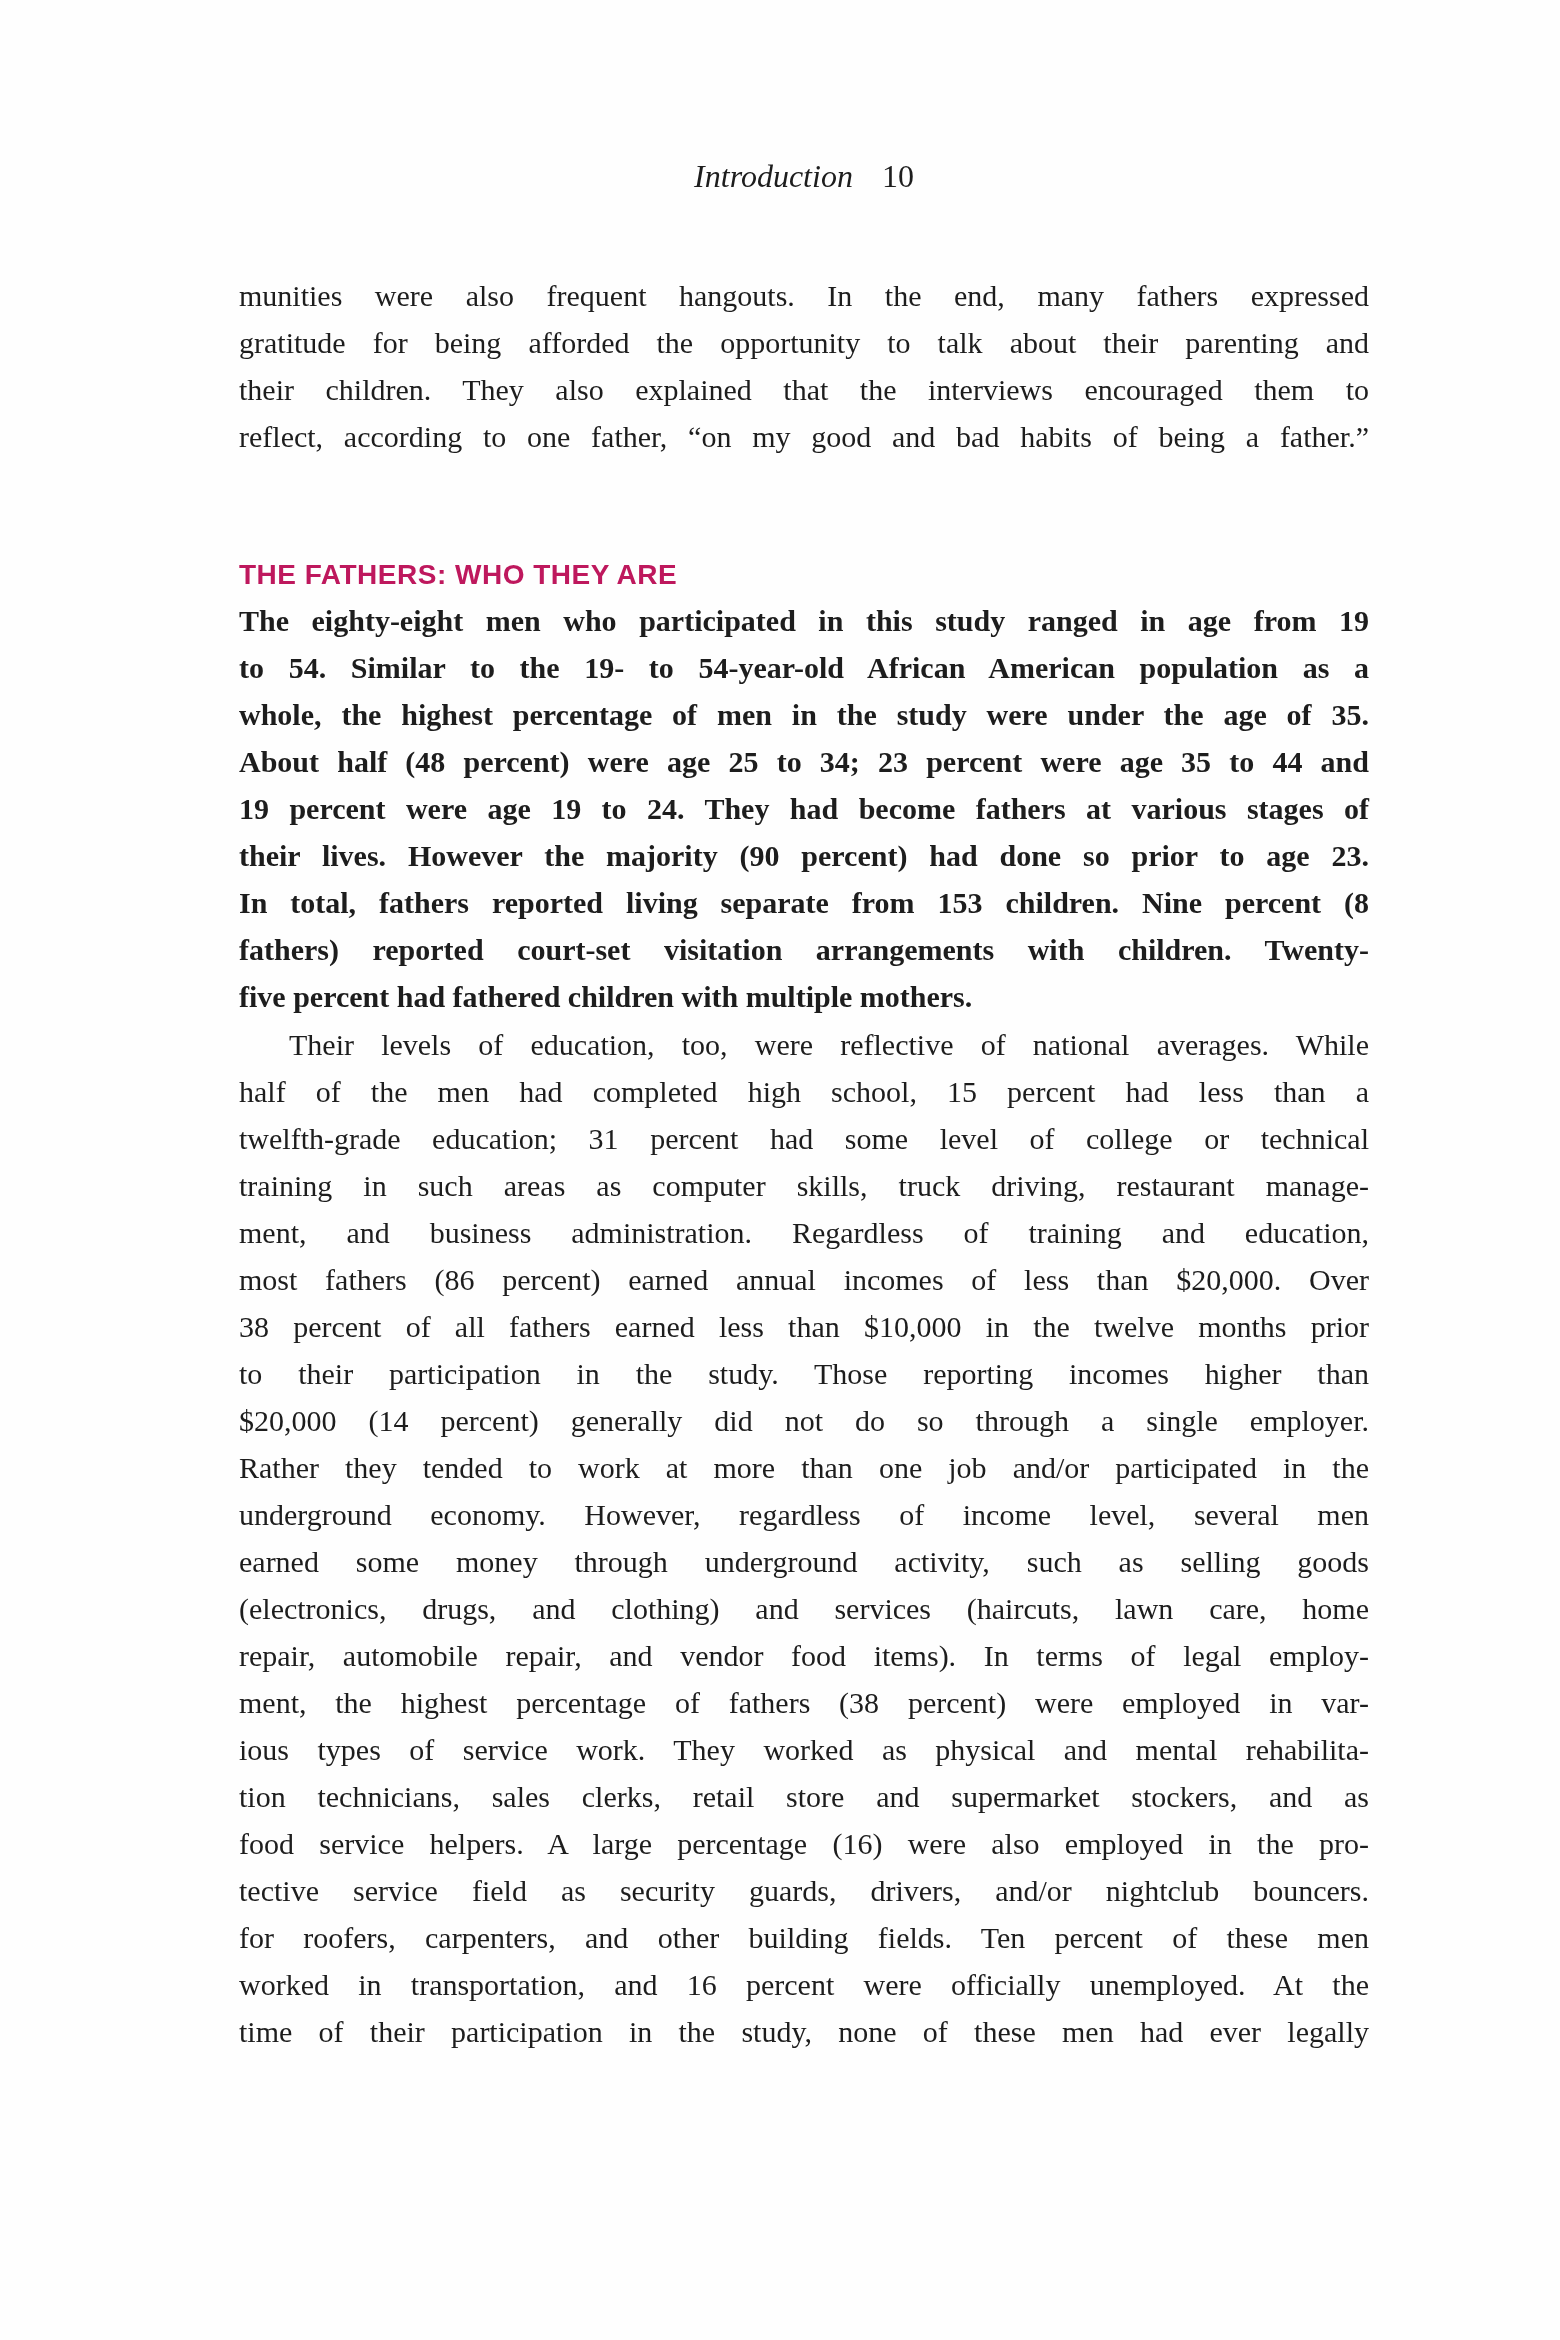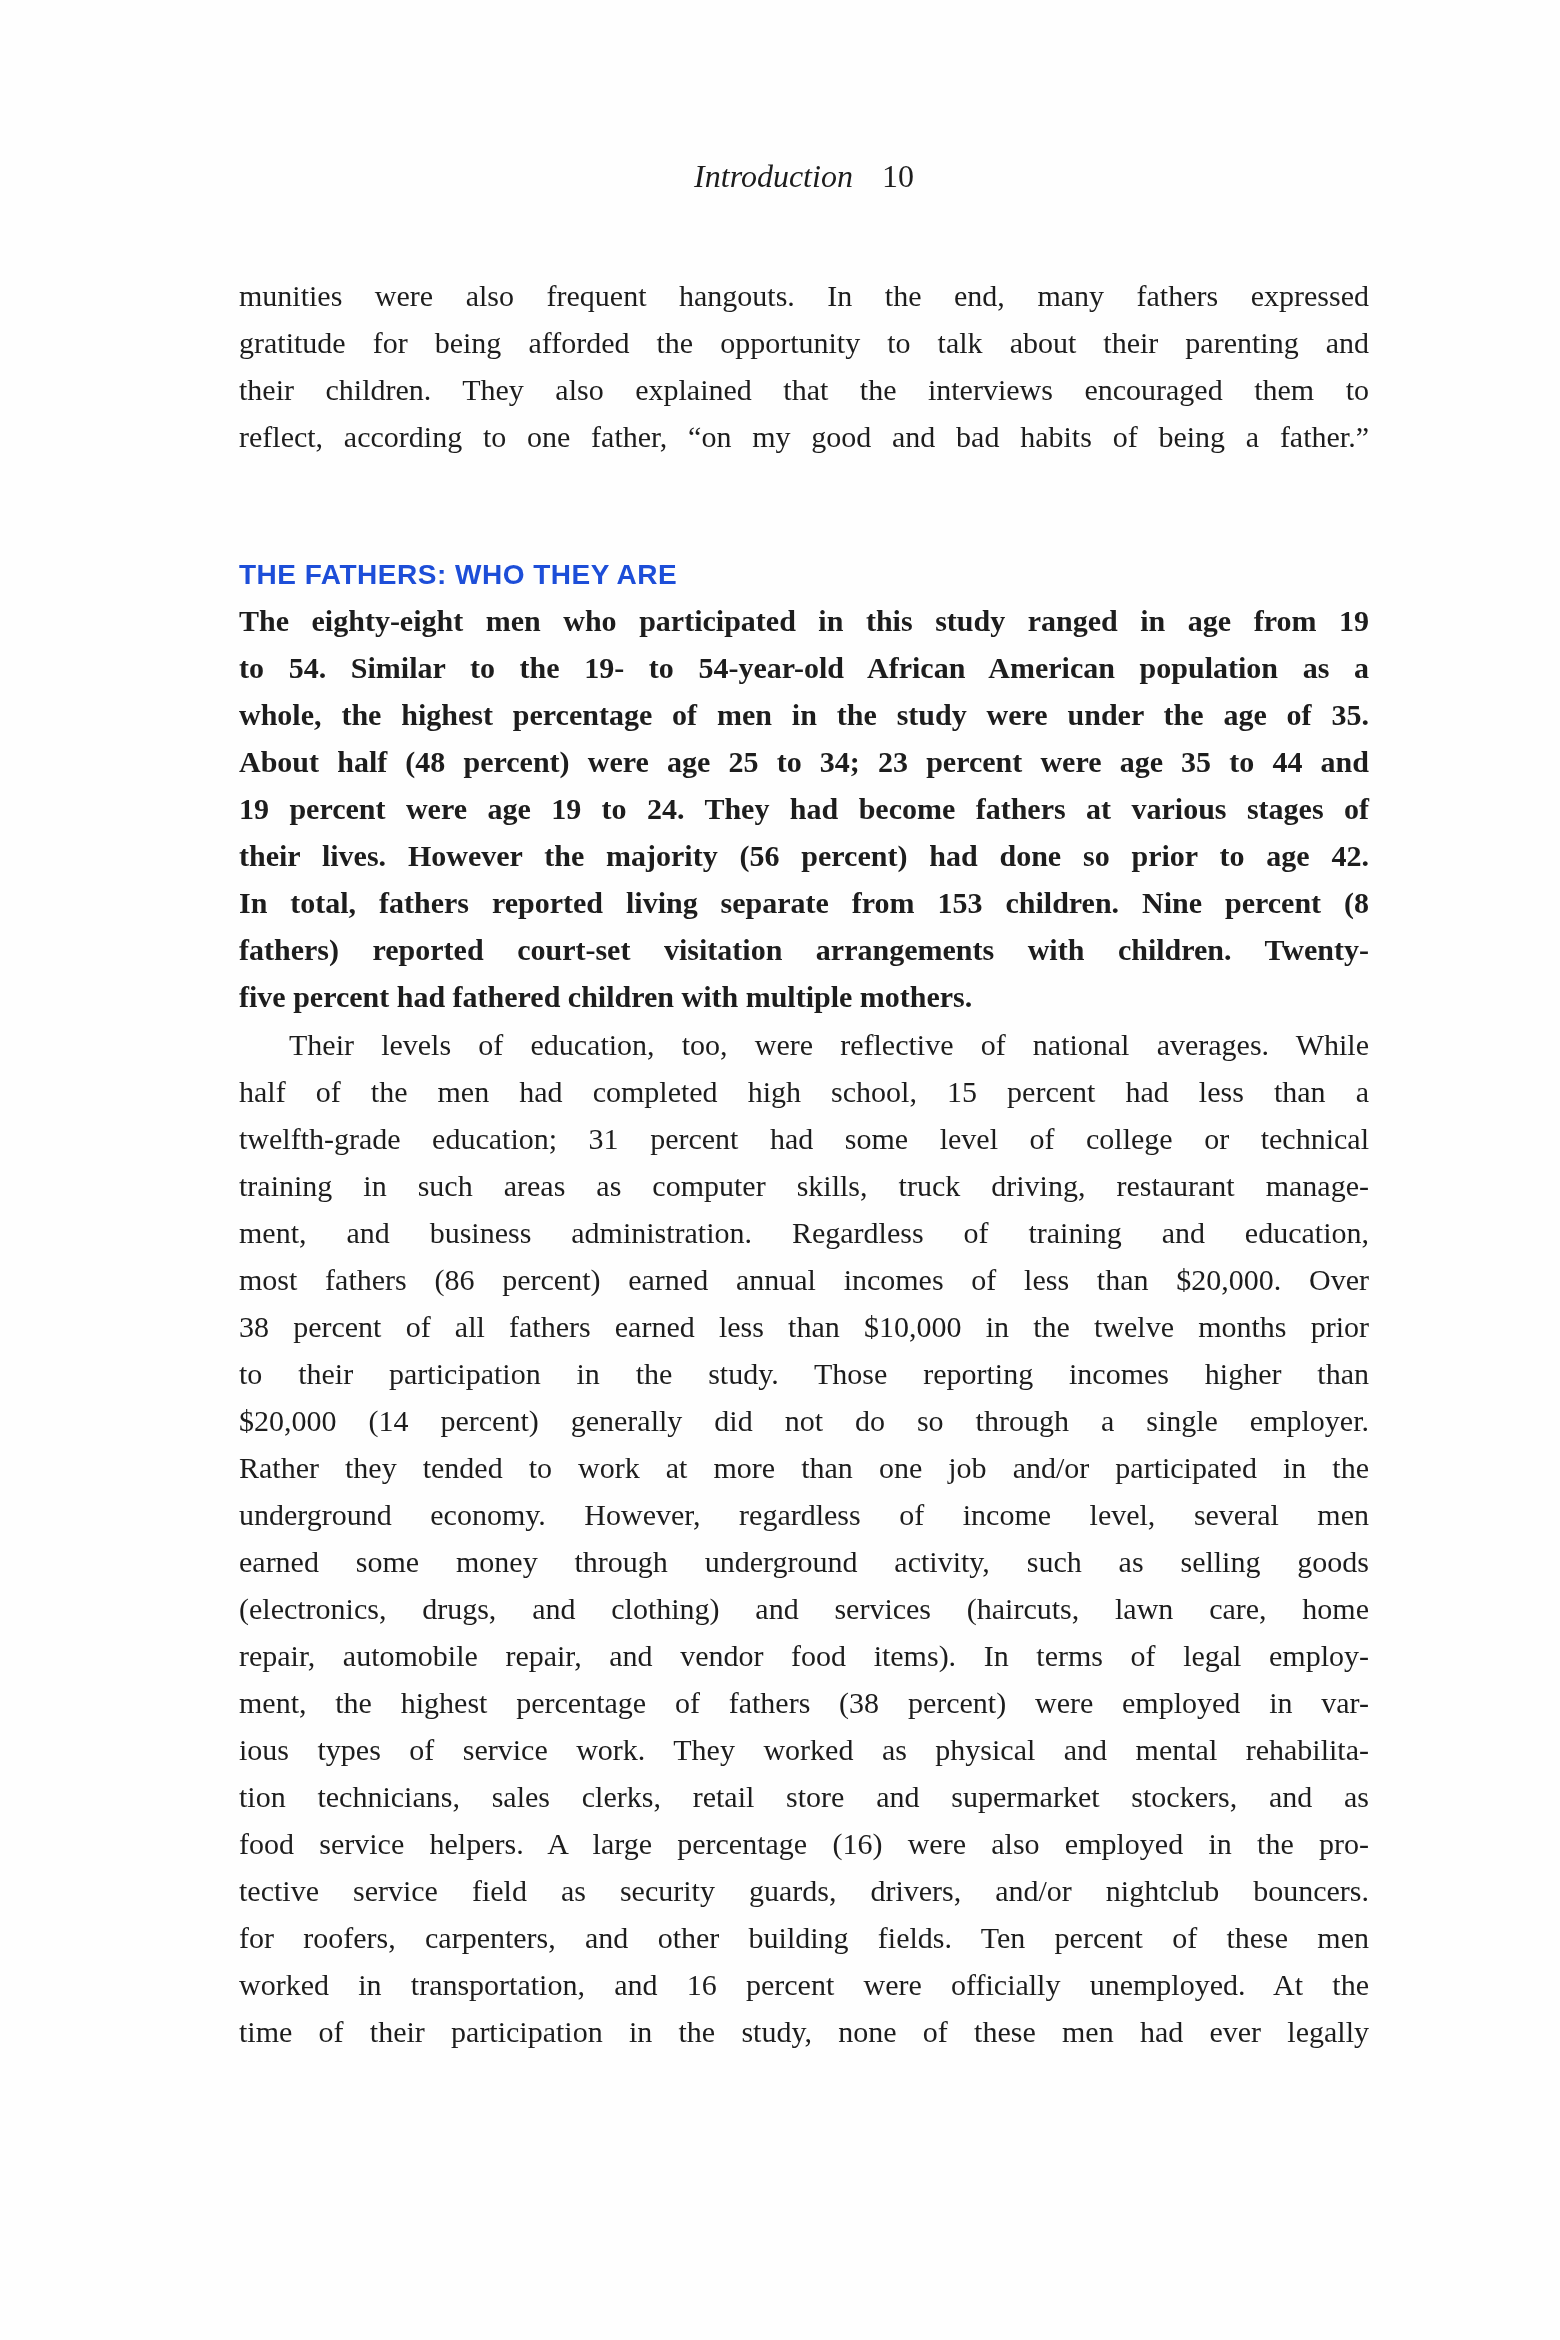--- a/index.html
+++ b/index.html
@@ -49,21 +49,21 @@
   #para1 { top: 272px; }
   .section-heading {
     position: absolute;
     top: 551px;
     left: 0;
     font-family: "Liberation Sans", "DejaVu Sans", sans-serif;
     font-weight: 700;
     font-size: 28px;
     letter-spacing: 0.5px;
     line-height: 47px;
-    color: #1d4ed8;
+    color: #be185d;
   }
   #para2 { top: 597px; font-weight: bold; }
   #para3 { top: 1021px; }
 </style>
 </head>
 <body>
 
 <div class="page">
   <div class="textblock">
 
@@ -80,21 +80,21 @@
       </div>
 
     <div class="section-heading">THE FATHERS: WHO THEY ARE</div>
 
     <div class="para" id="para2">
         <div class="line">The eighty-eight men who participated in this study ranged in age from 19</div>
         <div class="line">to 54. Similar to the 19- to 54-year-old African American population as a</div>
         <div class="line">whole, the highest percentage of men in the study were under the age of 35.</div>
         <div class="line">About half (48 percent) were age 25 to 34; 23 percent were age 35 to 44 and</div>
         <div class="line">19 percent were age 19 to 24. They had become fathers at various stages of</div>
-        <div class="line">their lives. However the majority (56 percent) had done so prior to age 42.</div>
+        <div class="line">their lives. However the majority (90 percent) had done so prior to age 23.</div>
         <div class="line">In total, fathers reported living separate from 153 children. Nine percent (8</div>
         <div class="line">fathers) reported court-set visitation arrangements with children. Twenty-</div>
         <div class="line last">five percent had fathered children with multiple mothers.</div>
       </div>
 
     <div class="para" id="para3">
         <div class="line indent">Their levels of education, too, were reflective of national averages. While</div>
         <div class="line">half of the men had completed high school, 15 percent had less than a</div>
         <div class="line">twelfth-grade education; 31 percent had some level of college or technical</div>
         <div class="line">training in such areas as computer skills, truck driving, restaurant manage-</div>

